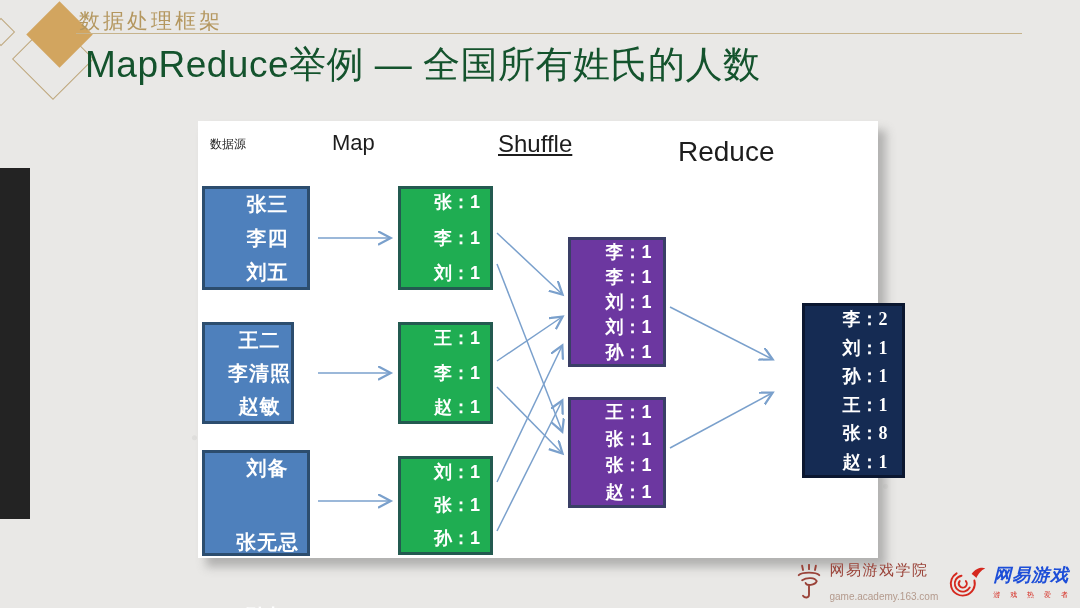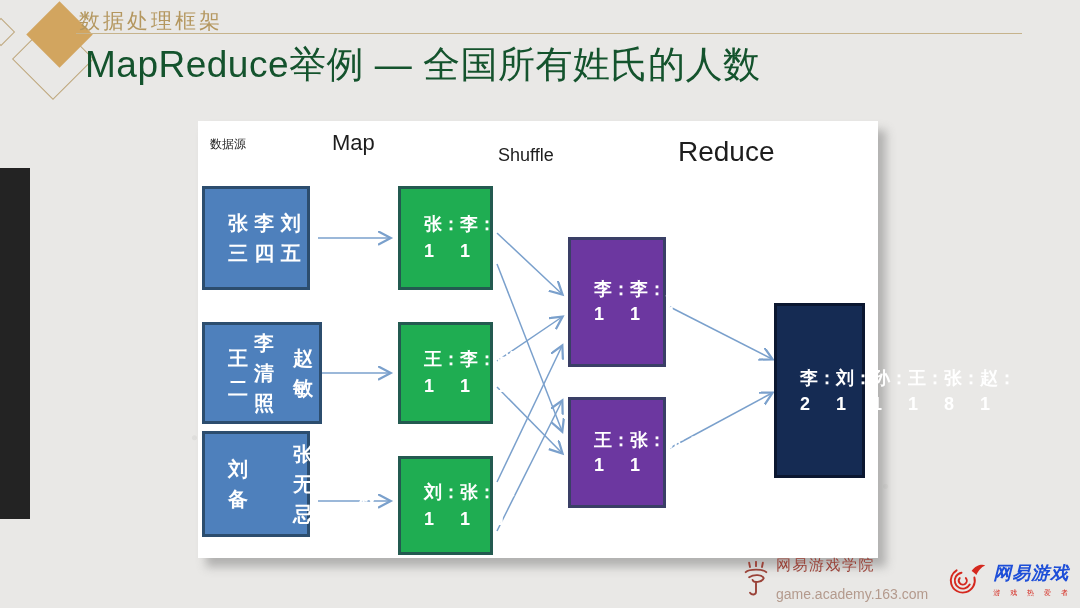--- a/index.html
+++ b/index.html
@@ -20,45 +20,45 @@
   .section-header{position:absolute;left:79px;top:7px;font-size:21px;letter-spacing:3px;color:#b4975f;}
   .header-rule{position:absolute;left:76px;top:33px;width:946px;height:0;border-top:1px solid #c6b38c;}
   .page-title{position:absolute;left:85px;top:40px;font-size:37px;font-weight:400;color:#14532d;letter-spacing:.5px;}
   
   .left-bar{position:absolute;left:0;top:168px;width:30px;height:351px;background:#232323;}
   
   .panel{position:absolute;left:198px;top:121px;width:680px;height:437px;background:#ffffff;box-shadow:8px 9px 9px rgba(110,110,110,.45);}
   .col-label{position:absolute;color:#1d1d1d;}
   .col-source{left:12px;top:15px;font-size:12px;}
   .col-map{left:126px;top:9px;font-size:22px;margin-left:8px;}
-  .col-shuffle{left:300px;top:24px;font-size:18px;}
+  .col-shuffle{left:300px;top:9px;font-size:24px;text-decoration:underline;}
   .col-reduce{left:480px;top:15px;font-size:28px;}
   
-  .box{position:absolute;display:flex;flex-direction:row;justify-content:flex-start;align-items:center;color:#fff;font-weight:700;box-sizing:border-box;padding-left:23px;}
+  .box{position:absolute;display:flex;flex-direction:column;justify-content:space-between;align-items:center;color:#fff;font-weight:700;box-sizing:border-box;padding-left:23px;}
   .box .ln{display:block;}
   .blue{background:#4e80bc;border:3px solid #2c4d6e;font-size:20px;line-height:30px;letter-spacing:1px;}
   .green{background:#1fad52;border:3px solid #235a50;font-size:18px;line-height:27px;}
   .purple{background:#6c37a0;border:3px solid #3a3f66;font-size:18px;}
   .navy{background:#152b53;border:3px solid #0b1730;font-size:18px;line-height:26px;}
   .b1{left:4px;top:65px;width:108px;height:104px;}
-  .b2{left:4px;top:201px;width:120px;height:102px;}
-  .b3{left:4px;top:310px;width:108px;height:106px;gap:44px;}
+  .b2{left:4px;top:201px;width:92px;height:102px;}
+  .b3{left:4px;top:329px;width:108px;height:106px;gap:44px;}
   .g1{left:200px;top:65px;width:95px;height:104px;}
   .g2{left:200px;top:201px;width:95px;height:102px;}
   .g3{left:200px;top:335px;width:95px;height:99px;}
   .p1{left:370px;top:116px;width:98px;height:130px;line-height:25px;}
   .p2{left:370px;top:276px;width:98px;height:111px;line-height:25px;}
-  .r1{left:576px;top:182px;width:91px;height:175px;}
+  .r1{left:604px;top:182px;width:103px;height:175px;font-family:Liberation Serif, serif;}
   .arrows{position:absolute;left:0;top:0;width:680px;height:437px;pointer-events:none;}
   
-  .footer{position:absolute;right:8px;bottom:6px;display:flex;align-items:center;gap:18px;}
+  .footer{position:absolute;right:8px;bottom:6px;display:flex;align-items:center;gap:8px;}
   .logo-group{display:flex;align-items:center;gap:7px;}
   .logo-text{display:flex;flex-direction:column;}
   .academy-name{font-size:15px;color:#9a4238;letter-spacing:1.5px;}
-  .academy-url{font-size:14px;color:#b49a8d;margin-top:11px;}
+  .academy-url{font-size:10px;color:#b49a8d;margin-top:11px;}
   .brand-name{font-size:18px;color:#1d4ed8;font-weight:700;font-style:italic;letter-spacing:1px;}
   .brand-tagline{font-size:7px;color:#d5281e;letter-spacing:4px;margin-top:3px;}
 </style>
 </head>
 <body>
 
 <div class="diamond-outline"></div>
 <div class="diamond-solid"></div>
 <div class="diamond-tiny"></div>
 <div class="left-bar"></div>

